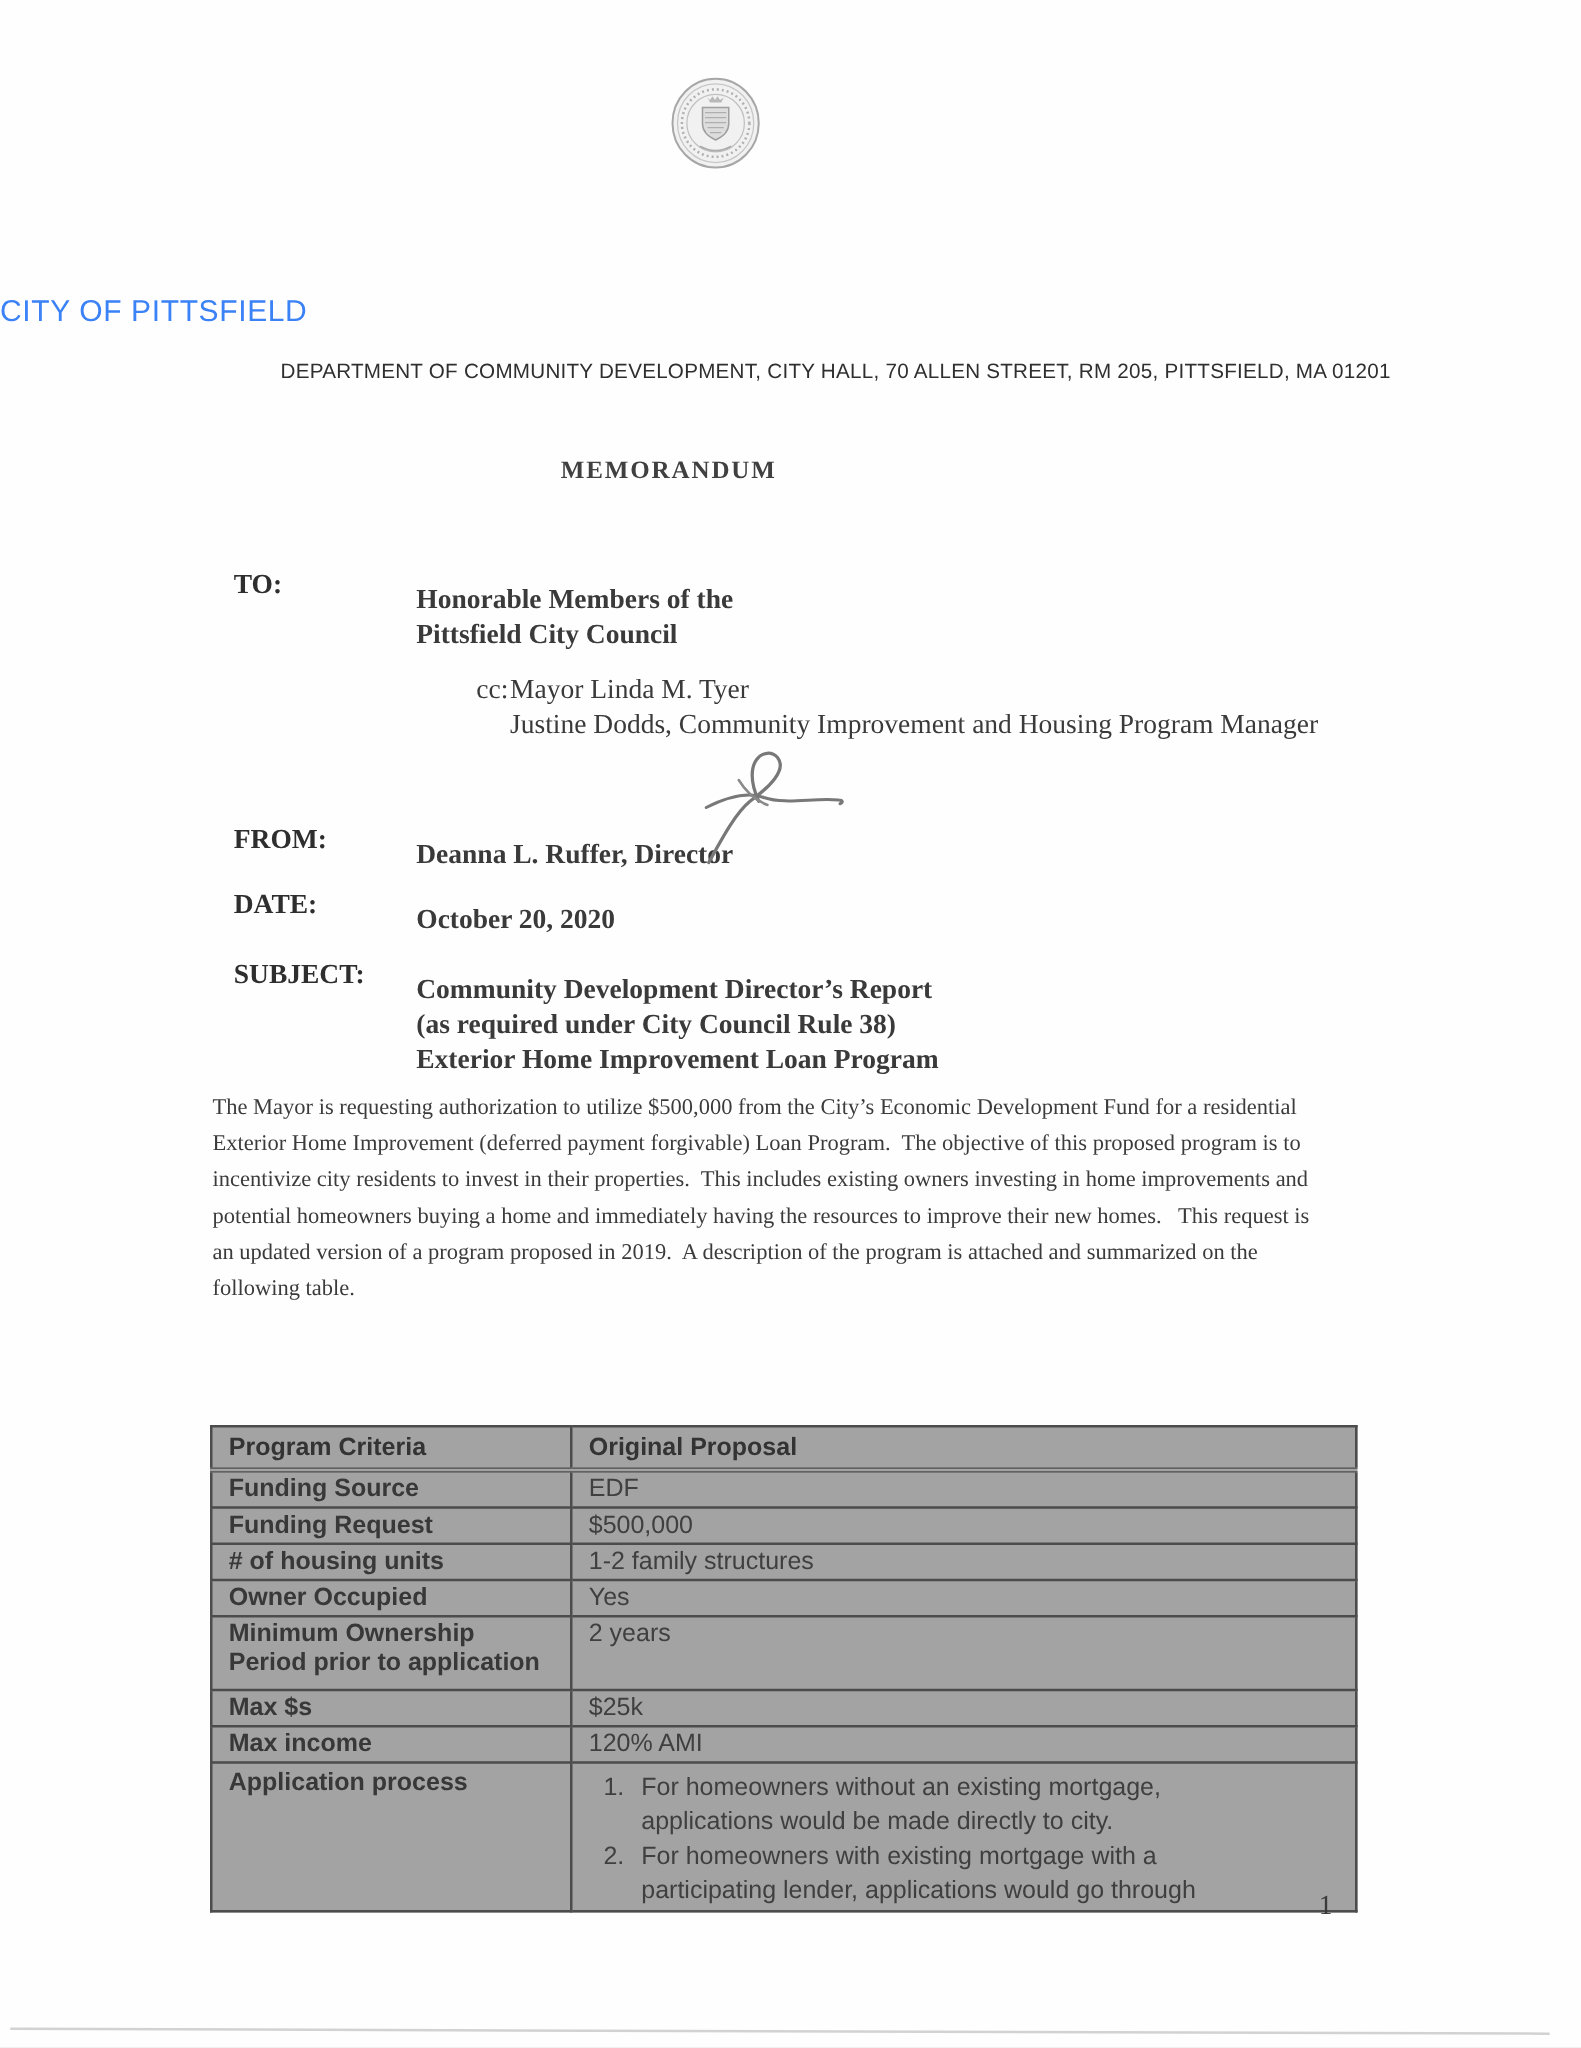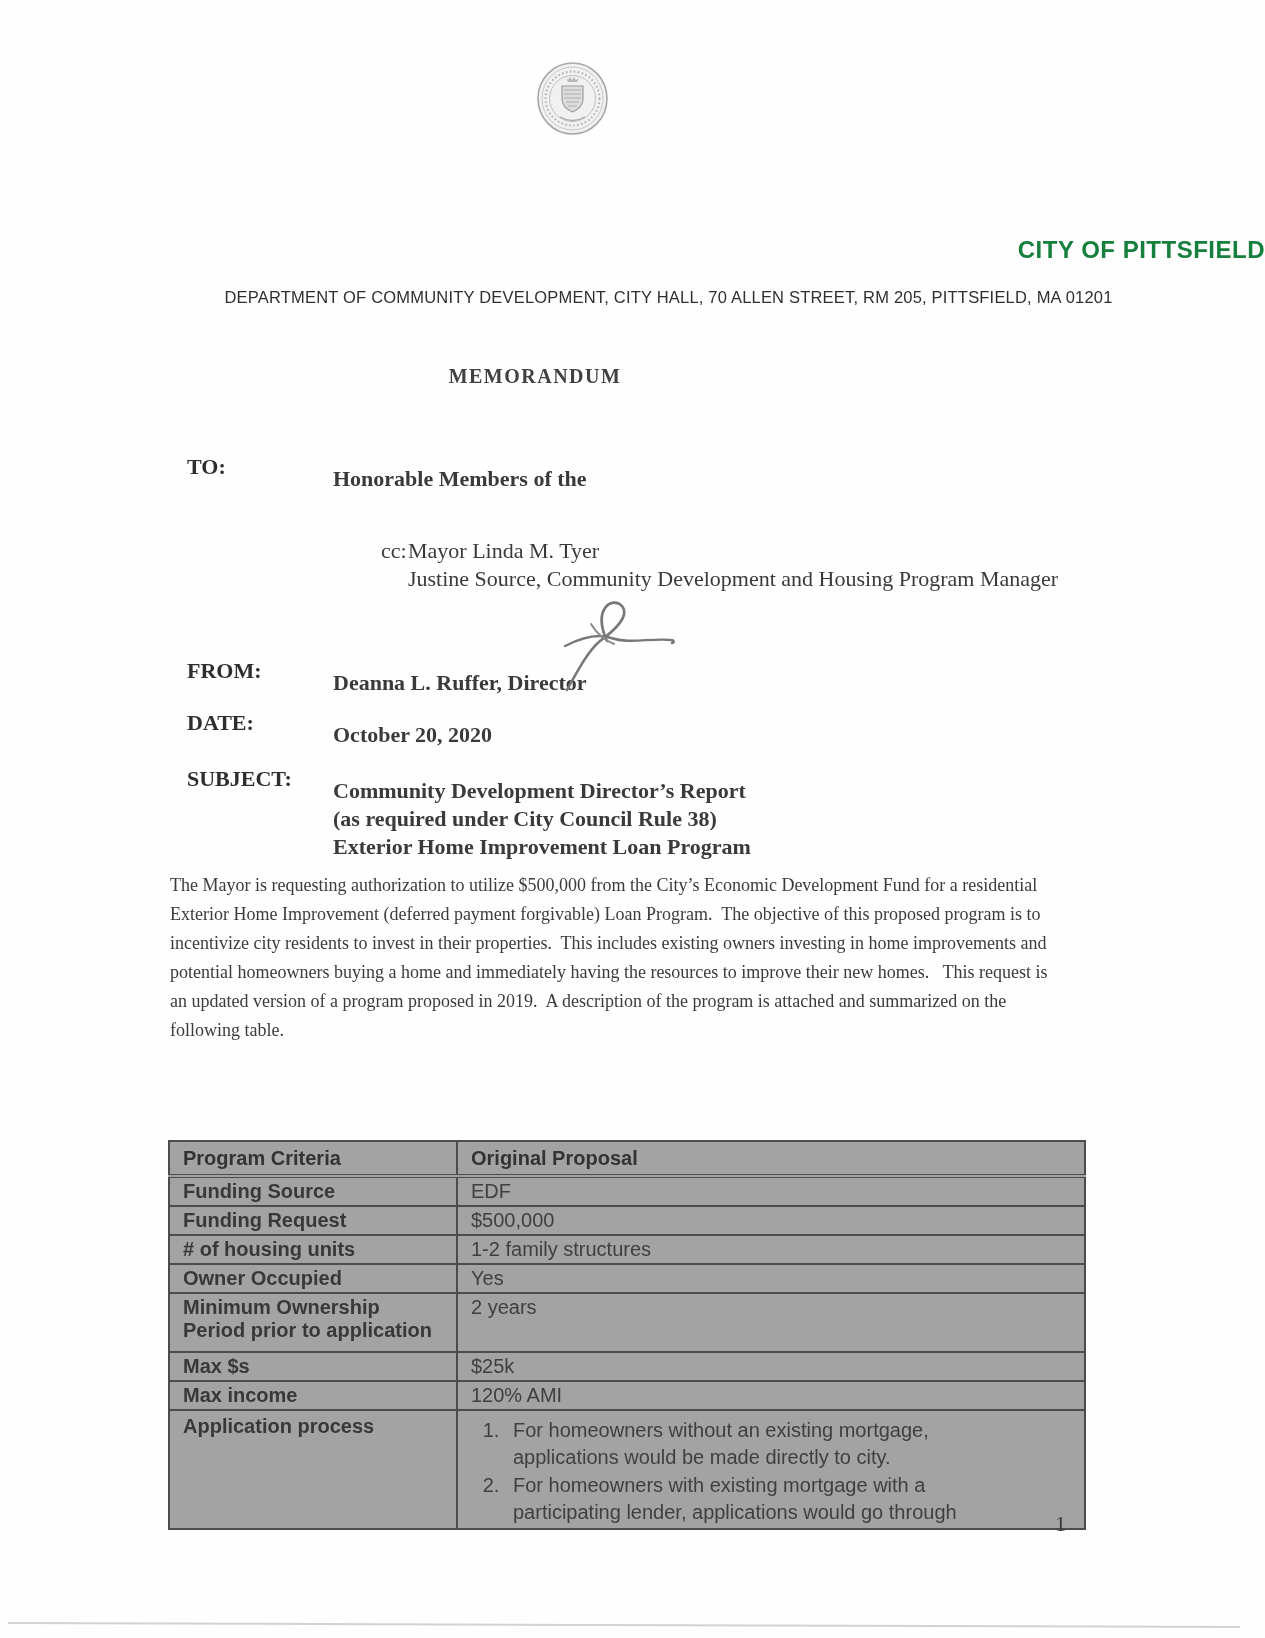--- a/index.html
+++ b/index.html
@@ -5,23 +5,23 @@
   html,body { margin:0; padding:0; background:#e8e8e8; }
   .page {
     position:relative; width:1265px; height:1638px; margin:0 auto;
     background:#fefefe; overflow:hidden;
     font-family:"Liberation Serif", serif; color:#3a3a3a;
   }
 
   
   .seal { position:absolute; left:536px; top:61px; width:73px; height:75px;
           filter:blur(0.4px); opacity:.95; }
-  .city-title { position:absolute; left:0; top:236px; width:1265px; text-align:right;
-    font-family:"Liberation Sans", sans-serif; font-weight:bold; font-size:24px;
-    letter-spacing:.5px; color:#15803d; }
+  .city-title { position:absolute; left:0; top:236px; width:1265px; text-align:left;
+    font-family:"Liberation Sans", sans-serif; font-weight:normal; font-size:24px;
+    letter-spacing:.5px; color:#3b82f6; }
   .dept-line { position:absolute; left:0; top:288px; width:1265px; text-align:center;
     font-family:"Liberation Sans", sans-serif; font-size:16.5px; letter-spacing:.2px;
     color:#2f2f2f;padding-left:36px; }
   .memo-title { position:absolute; left:0; top:365px; width:1070px; text-align:center;
     font-weight:bold; font-size:20px; letter-spacing:1.5px; color:#404040; }
 
   
   .memo-fields { position:absolute; left:187px; top:453px; width:920px;
     font-size:22px; line-height:28px; color:#3a3a3a; }
   .frow { position:absolute; left:0; width:920px; }
@@ -77,28 +77,29 @@
   <div class="city-title">CITY OF PITTSFIELD</div>
   <div class="dept-line">DEPARTMENT OF COMMUNITY DEVELOPMENT, CITY HALL, 70 ALLEN STREET, RM 205, PITTSFIELD, MA 01201</div>
   <div class="memo-title">MEMORANDUM</div>
 
   <div class="memo-fields">
 
     <div class="frow to">
       <span class="flabel">TO:</span>
       <span class="fcontent">
         <span class="fline">Honorable Members of the</span>
+        <span class="fline">Pittsfield City Council</span>
       </span>
     </div>
 
     <div class="frow cc">
       <span class="cc-label">cc:</span>
       <span class="cc-content">
         <span class="fline">Mayor Linda M. Tyer</span>
-        <span class="fline">Justine Source, Community Development and Housing Program Manager</span>
+        <span class="fline">Justine Dodds, Community Improvement and Housing Program Manager</span>
       </span>
     </div>
 
     <div class="frow from">
       <span class="flabel">FROM:</span>
       <span class="fcontent">Deanna L. Ruffer, Director</span>
     </div>
 
     <div class="frow date">
       <span class="flabel">DATE:</span>

